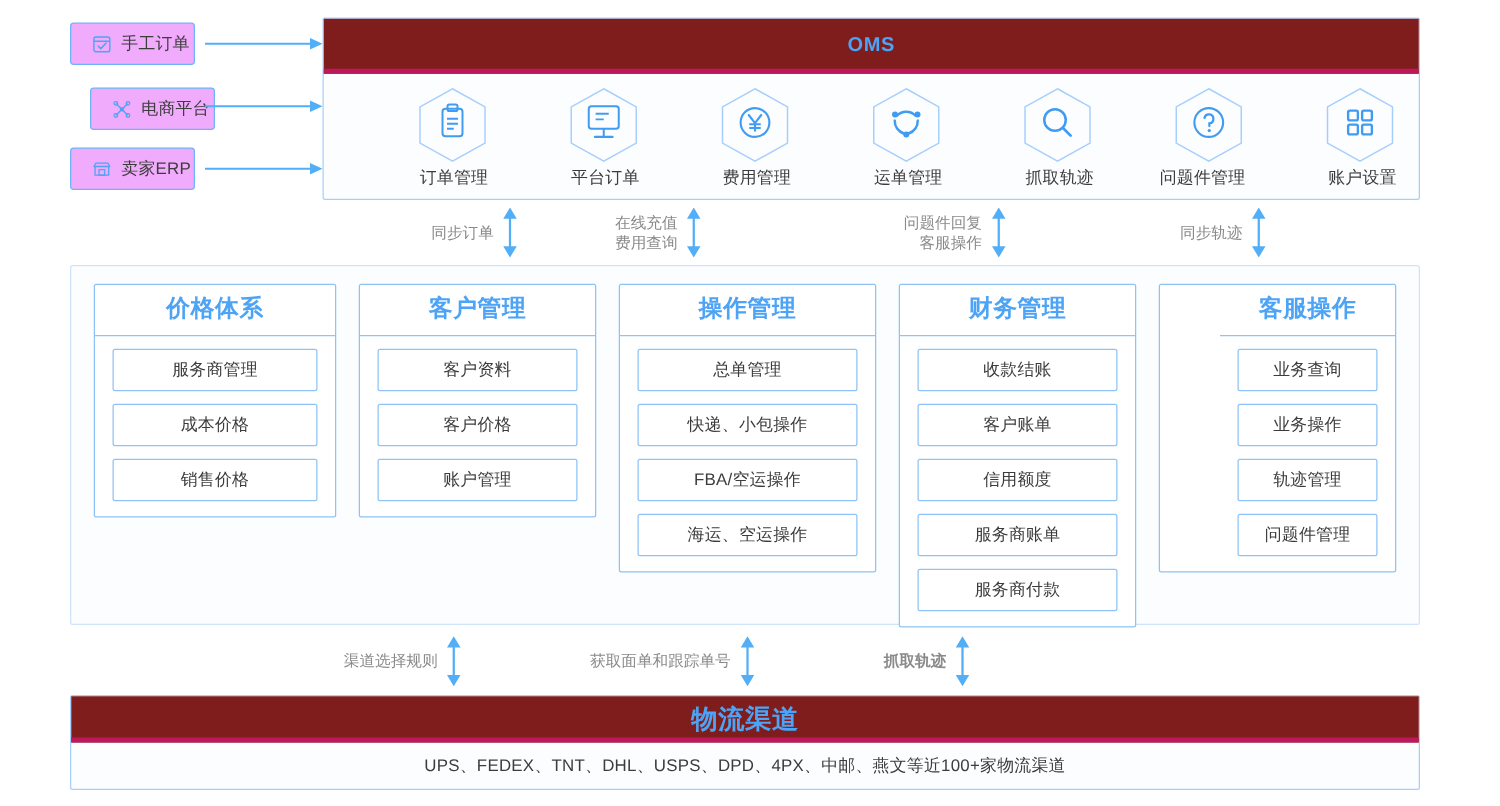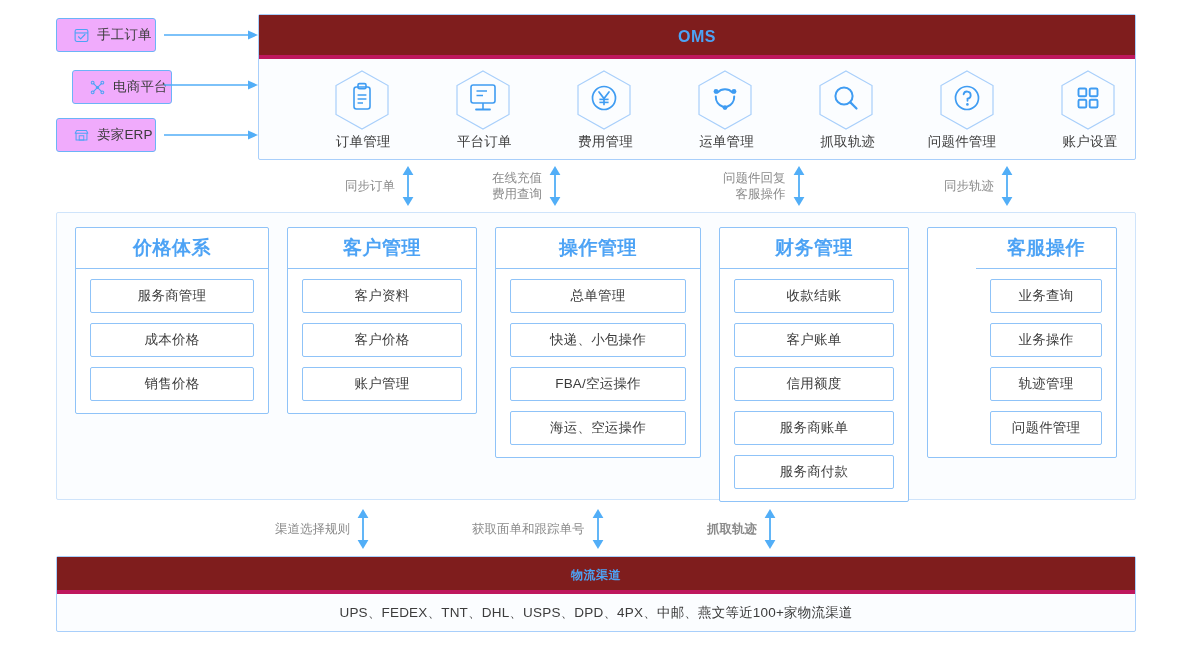--- a/index.html
+++ b/index.html
@@ -177,21 +177,21 @@
   .w-cat1 { width: 190px; }
   .w-cat2 { width: 206px; }
   .w-cat3 { width: 190px; }
   .w-cat4 { width: 190px; padding-left: 48px; }
 
   
   #log-panel { left: 56px; top: 556px; width: 1080px; height: 76px; }
   #log-title {
     height: 37px;
     line-height: 37px;
-    font-size: 12px;
+    font-size: 21px;
     letter-spacing: .5px;
   }
   #log-body {
     height: 38px;
     line-height: 38px;
     text-align: center;
     font-size: 13.5px;
     color: #3c3c3c;
     letter-spacing: .2px;
   }

